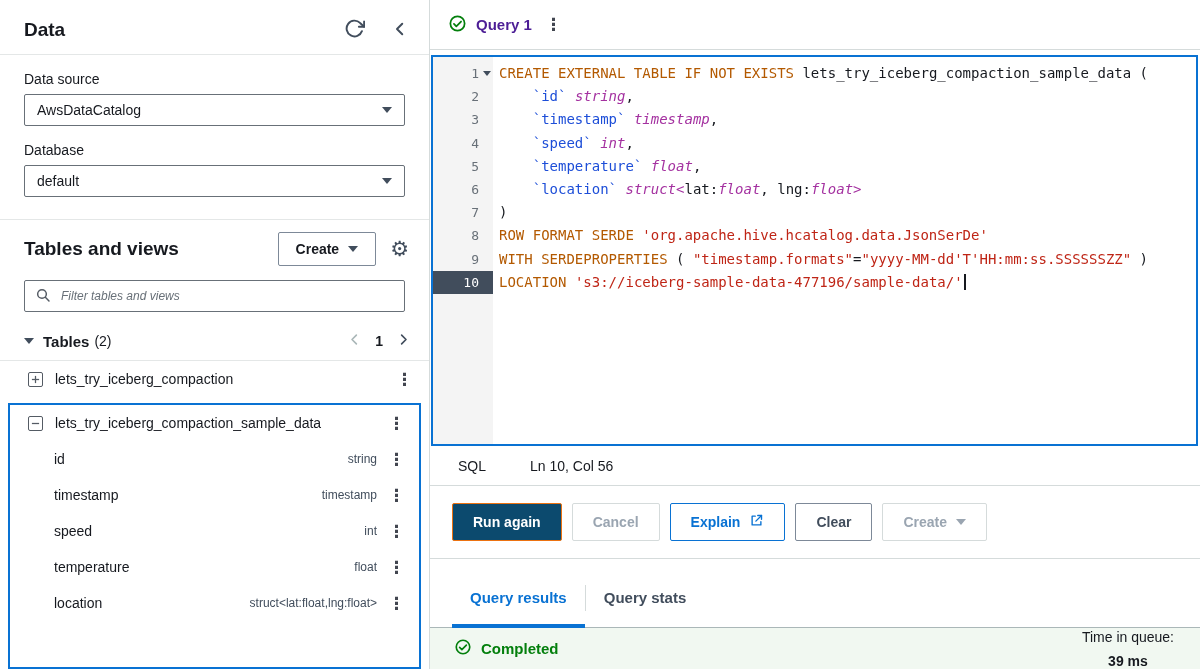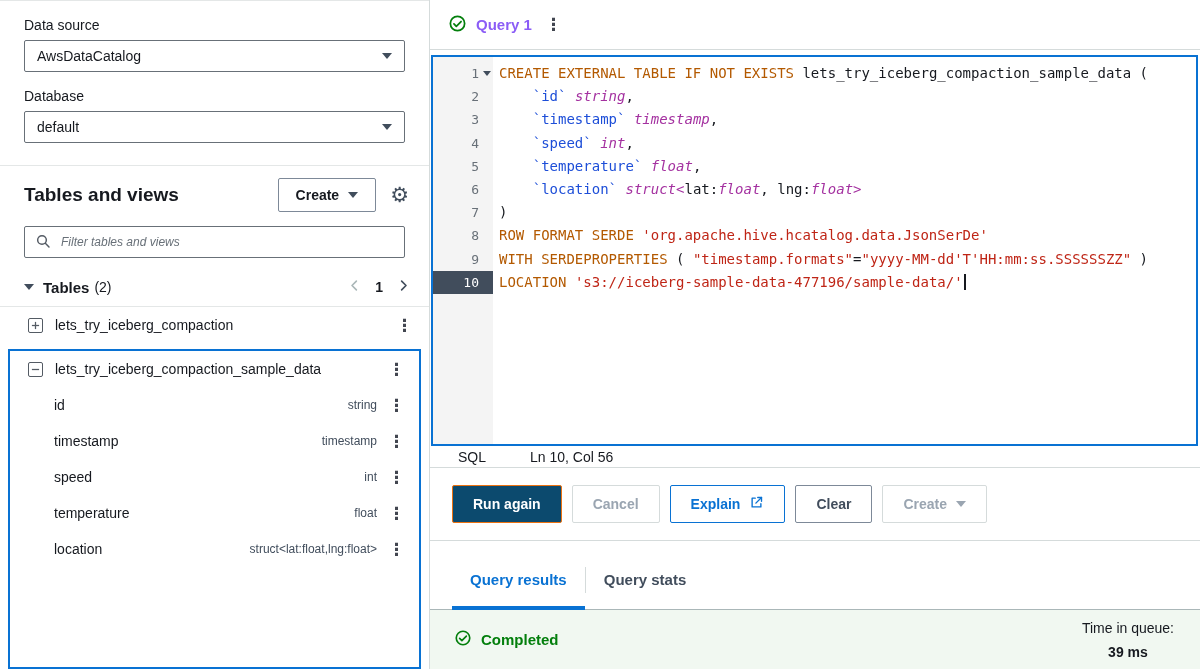--- a/index.html
+++ b/index.html
@@ -37,38 +37,38 @@
   .selected-box{border:2px solid #0972d3;margin:6px 8px 0 8px;flex:1;}
   .selected-box .table-row{padding-left:18px;padding-right:11px;}
   .col-row{display:flex;align-items:center;height:36px;padding:0 11px 0 44px;gap:8px;}
   .col-name{font-size:14px;flex:1;}
   .col-type{font-size:12px;color:#414d5c;white-space:nowrap;}
 
   
   .main{flex:1;display:flex;flex-direction:column;min-width:0;}
   .tabbar{height:50px;border-bottom:1px solid #d5dbdb;display:flex;align-items:center;padding-left:18px;gap:10px;flex:none;}
   .query-tab{display:flex;align-items:center;gap:9px;cursor:pointer;}
-  .tab-label{color:#8b5cf6;font-weight:bold;font-size:15px;}
+  .tab-label{color:#4c1d95;font-weight:bold;font-size:15px;}
 
   .editor-wrap{margin:5px 2px 0 1px;border:2px solid #0972d3;height:391px;display:flex;overflow:hidden;
                font-family:"DejaVu Sans Mono",monospace;font-size:14px;flex:none;}
   .gutter{width:60px;background:#f4f4f4;color:#687078;text-align:right;padding-top:5px;flex:none;}
   .ln{height:23.2px;line-height:23.2px;padding-right:14px;position:relative;font-size:13px;}
   .ln.active{background:#414d5c;color:#fff;}
   .fold-caret{position:absolute;right:2px;top:9px;width:0;height:0;border-left:4px solid transparent;border-right:4px solid transparent;border-top:5px solid #414d5c;}
   .code{flex:1;padding:5px 0 0 6px;overflow:hidden;}
   .cl{height:23.2px;line-height:23.2px;white-space:pre;}
   .tok-plain{color:#16191f;}
   .tok-kw{color:#b35900;}
   .tok-ident{color:#1d4ed8;}
   .tok-type{color:#a431a0;font-style:italic;}
   .tok-str{color:#bf2516;}
   .cursor{display:inline-block;width:2px;height:16px;background:#16191f;vertical-align:-3px;margin-left:1px;}
 
-  .statusbar{height:22px;border-bottom:1px solid #d5dbdb;display:flex;align-items:center;padding-left:28px;gap:44px;font-size:14px;flex:none;}
+  .statusbar{height:40px;border-bottom:1px solid #d5dbdb;display:flex;align-items:center;padding-left:28px;gap:44px;font-size:14px;flex:none;}
 
   .actions{display:flex;align-items:center;gap:10px;padding:17px 0 17px 22px;border-bottom:1px solid #d5dbdb;flex:none;}
   .btn{height:38px;border-radius:2px;font-weight:bold;font-size:14px;padding:0 20px;display:flex;align-items:center;gap:9px;background:#fff;cursor:pointer;font-family:inherit;}
   .btn-primary{background:#0c4a6e;border:1px solid #ec7211;color:#fff;}
   .btn-blue{border:1px solid #0972d3;color:#0972d3;}
   .btn-normal{border:1px solid #7d8998;color:#414d5c;}
   .btn-disabled{border:1px solid #d5dbdb;color:#9aa5b1;cursor:default;}
   .caret-dis{border-top-color:#9aa5b1;}
 
   .result-tabs{display:flex;align-items:flex-end;border-bottom:1px solid #aab7b8;padding-left:22px;height:69px;flex:none;}
@@ -82,20 +82,38 @@
   .flash-status{color:#037f0c;font-weight:bold;font-size:15px;}
   .flash-right{font-size:14px;display:flex;gap:8px;align-items:center;flex-direction:column;}
   .queue-val{font-weight:bold;}
 </style>
 </head>
 <body>
 
 <div class="app">
 
   <div class="sidebar">
+    <div class="sb-head">
+      <div class="sb-title">Data</div>
+      <button class="icon-btn">
+        <span>
+          <svg width="21" height="21" viewBox="0 0 24 24" fill="none" stroke="#414d5c" stroke-width="2.2" stroke-linecap="round" stroke-linejoin="round">
+              <polyline points="23 4 23 10 17 10"></polyline>
+              <path d="M20.49 15a9 9 0 1 1-2.12-9.36L23 10"></path>
+            </svg>
+        </span>
+      </button>
+      <button class="icon-btn">
+        <span>
+          <svg width="18" height="18" viewBox="0 0 24 24" fill="none" stroke="#414d5c" stroke-width="2.6" stroke-linecap="round" stroke-linejoin="round">
+              <polyline points="15 5 8 12 15 19"></polyline>
+            </svg>
+        </span>
+      </button>
+    </div>
     <div class="divider"></div>
 
     <div class="field">
       <label>Data source</label>
       <div class="select">
         <span>AwsDataCatalog</span>
         <span class="caret"></span>
       </div>
     </div>
     <div class="field">

